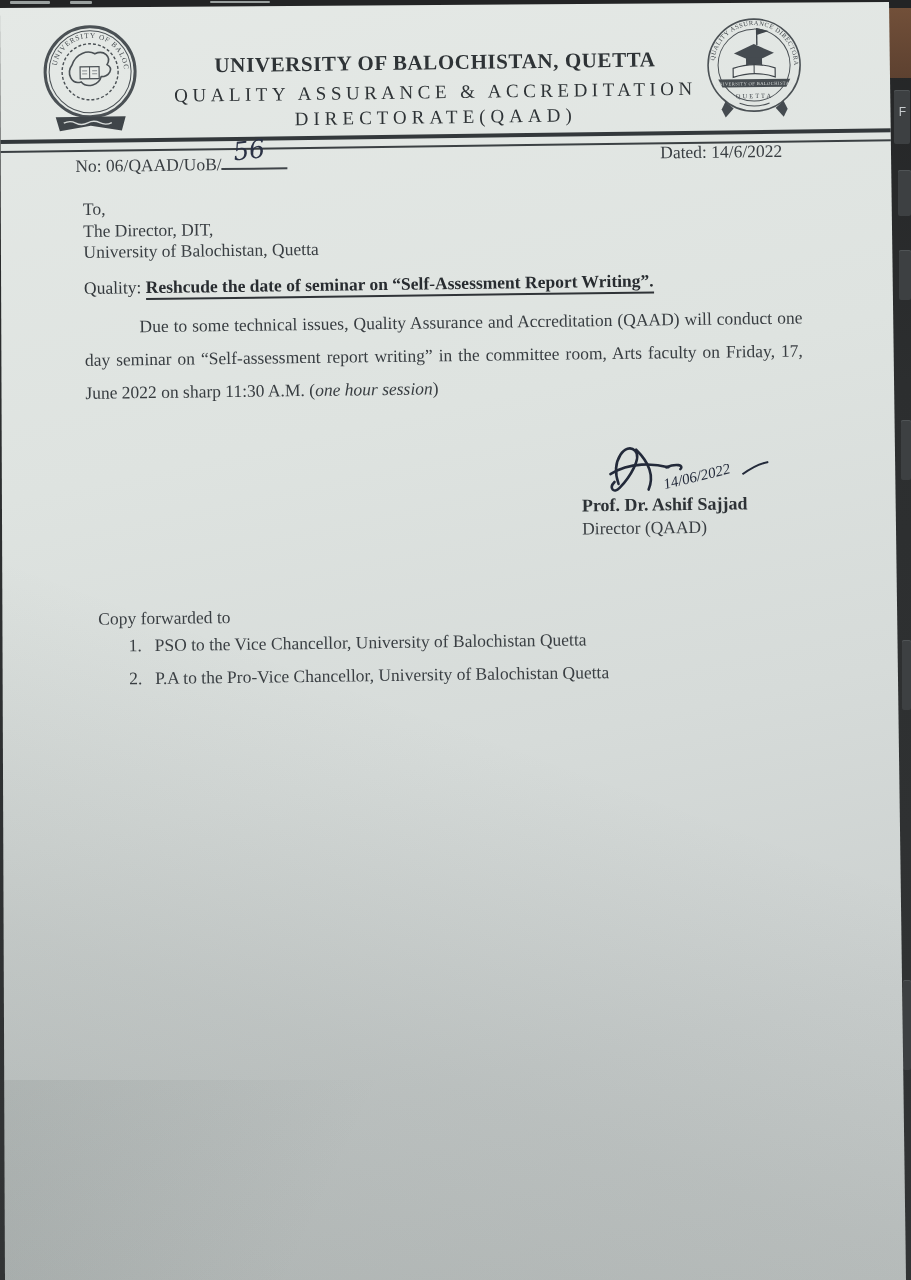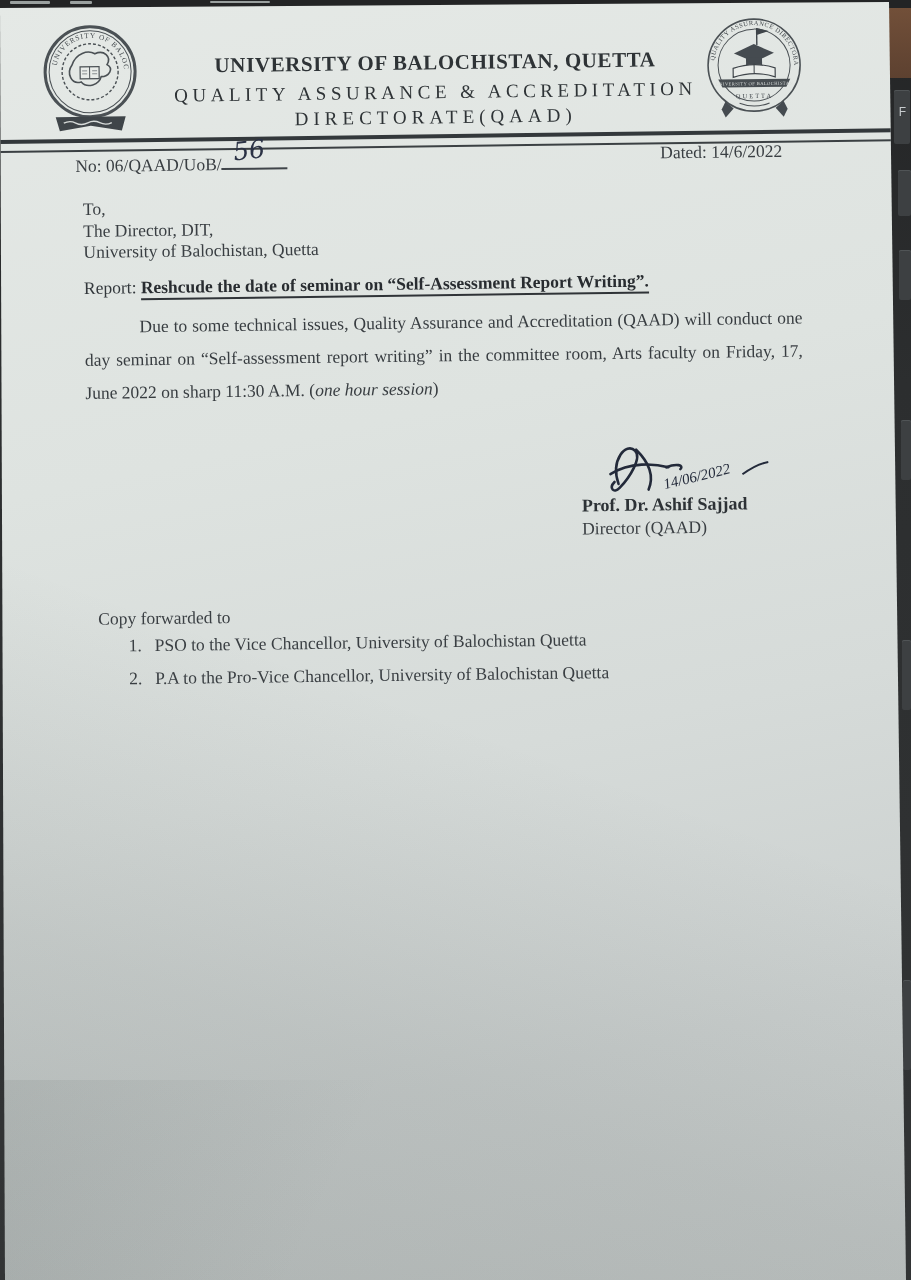--- a/index.html
+++ b/index.html
@@ -187,21 +187,21 @@
       </div>
       <div class="dated">Dated: 14/6/2022</div>
 
       <div class="to-block">
         <div>To,</div>
         <div>The Director, DIT,</div>
         <div>University of Balochistan, Quetta</div>
       </div>
 
       <div class="subject">
-        <span>Report: </span><b>Reshcude the date of seminar on “Self-Assessment Report Writing”.</b>
+        <span>Quality: </span><b>Reshcude the date of seminar on “Self-Assessment Report Writing”.</b>
       </div>
 
       <div class="para">
         <span>Due to some technical issues, Quality Assurance and Accreditation (QAAD) will conduct one day seminar on “Self-assessment report writing” in the committee room, Arts faculty on Friday, 17, June 2022 on sharp 11:30 A.M. (</span><span class="it">one hour session</span><span>)</span>
       </div>
 
       <svg class="sig-svg" viewBox="0 0 196 62">
         <g fill="none" stroke="#232a3a" stroke-width="2.6" stroke-linecap="round">
           <path d="M22,46 C14,22 30,4 39,13 C46,20 33,40 23,50 C17,56 12,50 18,44"></path>
           <path d="M14,36 C34,24 58,26 72,30"></path>

